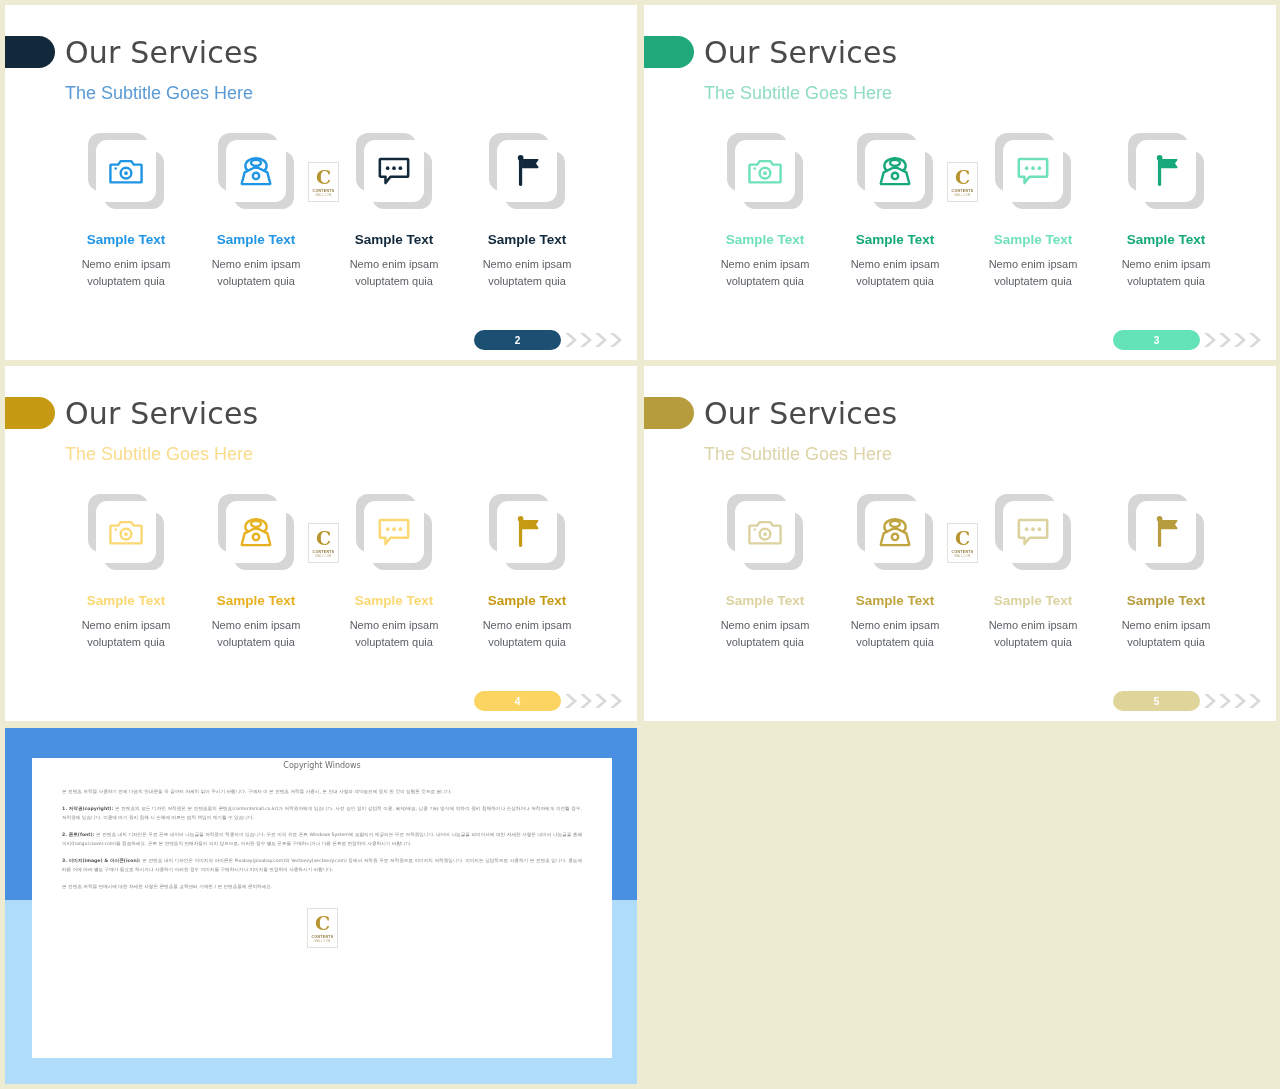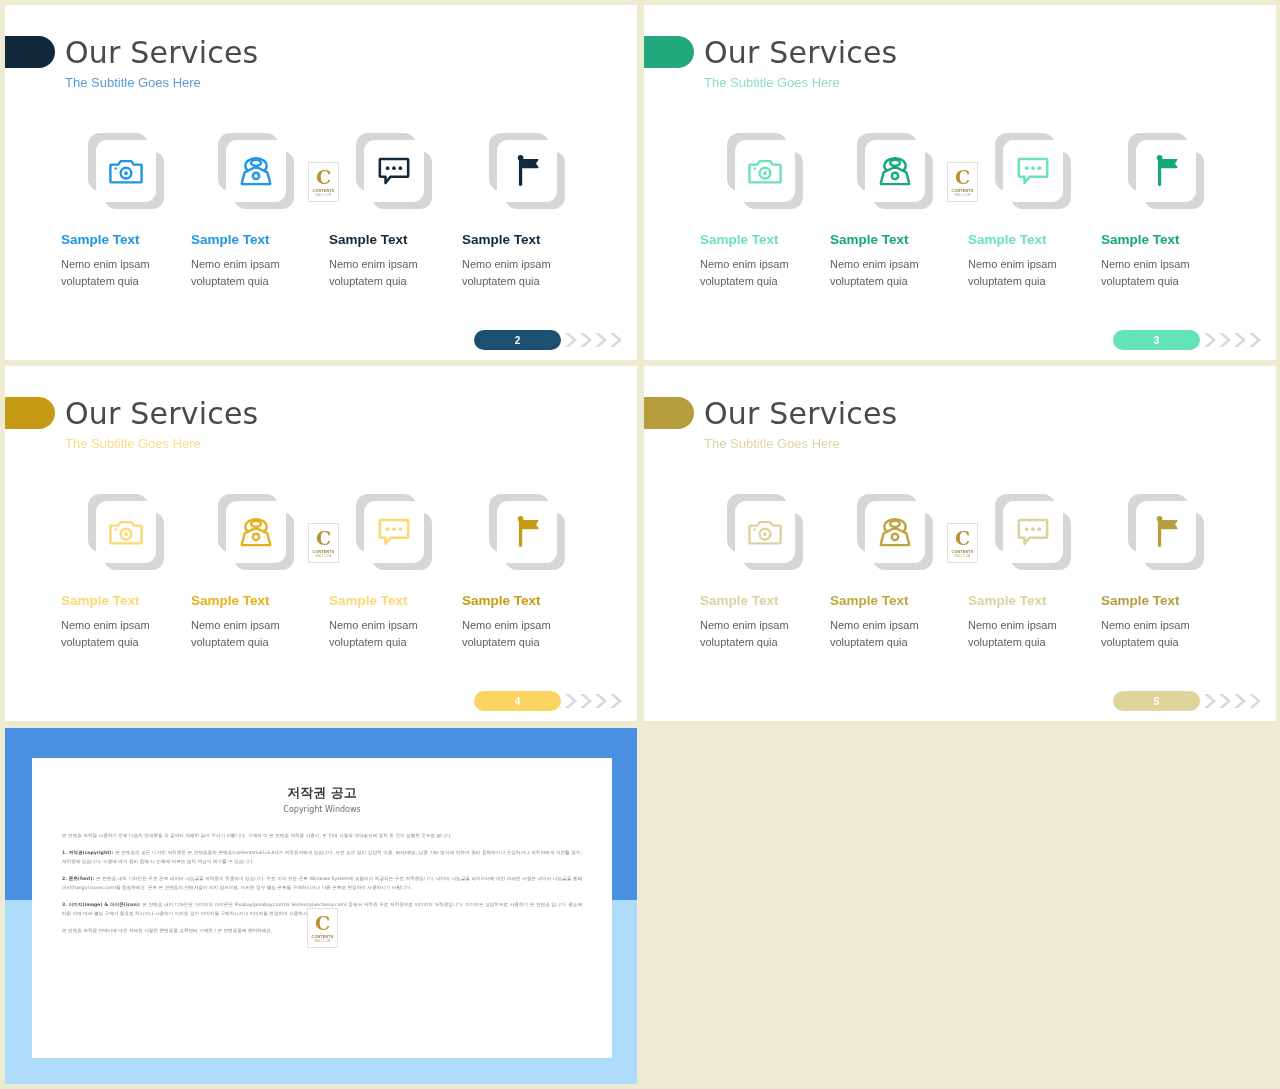--- a/index.html
+++ b/index.html
@@ -29,29 +29,29 @@
     width:50px; height:32px;
     border-radius:0 17px 17px 0;
   }
   .hdr-title {
     position:absolute; left:60px; top:30px;
     font-size:30px; font-weight:400;
     color:#4A4A4A; letter-spacing:.2px;
     font-family:"DejaVu Sans", sans-serif;
   }
   .hdr-sub {
-    position:absolute; left:60px; top:70px;
-    font-size:13px; font-weight:400;
+    position:absolute; left:60px; top:78px;
+    font-size:18px; font-weight:400;
   }
 
   
   .cards { position:absolute; left:0; top:128px; width:100%; }
   .card {
     position:absolute; top:0;
-    width:130px; text-align:left;
+    width:130px; text-align:center;
   }
   .card:nth-child(1) { left:56px; }
   .card:nth-child(2) { left:186px; }
   .card:nth-child(3) { left:324px; }
   .card:nth-child(4) { left:457px; }
 
   .iconbox {
     position:relative;
     width:76px; height:76px;
     margin:0 auto;
@@ -553,21 +553,20 @@
         <svg viewBox="0 0 18 20">
           <path d="M3 3 L11 10 L3 17 L7 17 L15 10 L7 3 Z" fill="#D9D9D9"></path>
         </svg>
       </div>
     </div>
   </div>
 
 <div id="copyright-panel">
   <div class="lower-band"></div>
   <div class="cp-doc">
-    <div class="cp-title">저작권 공고</div>
     <div class="cp-subtitle">Copyright Windows</div>
     <div class="cp-body" id="cp-body">
         <div class="cp-para">본 컨텐츠 저작물 사용하기 전에 다음의 안내문을 꼭 끝까지 자세히 읽어 주시기 바랍니다. 구매자 이 본 컨텐츠 저작물 사용시, 본 안내 사항과 계약조건에 동의 한 것이 성립된 것으로 봅니다.</div>
         <div class="cp-para"><b>1. 저작권(copyright):</b> 본 컨텐츠의 모든 디자인 저작권은 본 컨텐츠몰의 콘텐츠(contentsmall.co.kr)가 저작권자에게 있습니다. 사전 승인 없이 상업적 이용, 복제/배포, 남용 기타 방식에 의하여 권리 침해하거나 손상하거나 저작자에게 이전될 경우, 저작권에 있습니다. 이용에 따기 권리 침해 시 손해에 따르는 법적 책임이 제기될 수 있습니다.</div>
         <div class="cp-para"><b>2. 폰트(font):</b> 본 컨텐츠 내의 디자인은 무료 폰트 네이버 나눔글꼴 저작권이 적용되어 있습니다. 무료 이외 유료 폰트 Windows System에 포함되어 제공되는 무료 저작권입니다. 네이버 나눔글꼴 파이어서에 대한 자세한 사항은 네이버 나눔글꼴 홈페이지(hangul.naver.com)를 참조하세요. 폰트 본 컨텐츠의 판매자들이 되지 않으므로, 이러한 경우 별도 폰트를 구매하시거나 다른 폰트로 변경하여 사용하시기 바랍니다.</div>
         <div class="cp-para"><b>3. 이미지(image) &amp; 아이콘(icon):</b> 본 컨텐츠 내의 디자인은 이미지와 아이콘은 Pixabay(pixabay.com)와 Vecteezy(vecteezy.com) 등에서 저작권 무료 저작권으로 이미지의 저작권입니다. 이미지는 상업적으로 사용하기 본 컨텐츠 입니다. 용도에 따른 이에 따라 별도 구매가 필요로 하시거나 사용하기 이러한 경우 이미지를 구매하시거나 이미지를 변경하여 사용하시기 바랍니다.</div>
         <div class="cp-para">본 컨텐츠 저작물 판매시에 대한 자세한 사항은 콘텐츠몰 고객센터 기재된 / 본 컨텐츠몰에 문의하세요.</div>
       </div>
     <div class="cp-doc-wm">
       <div class="wm-c">C</div>

